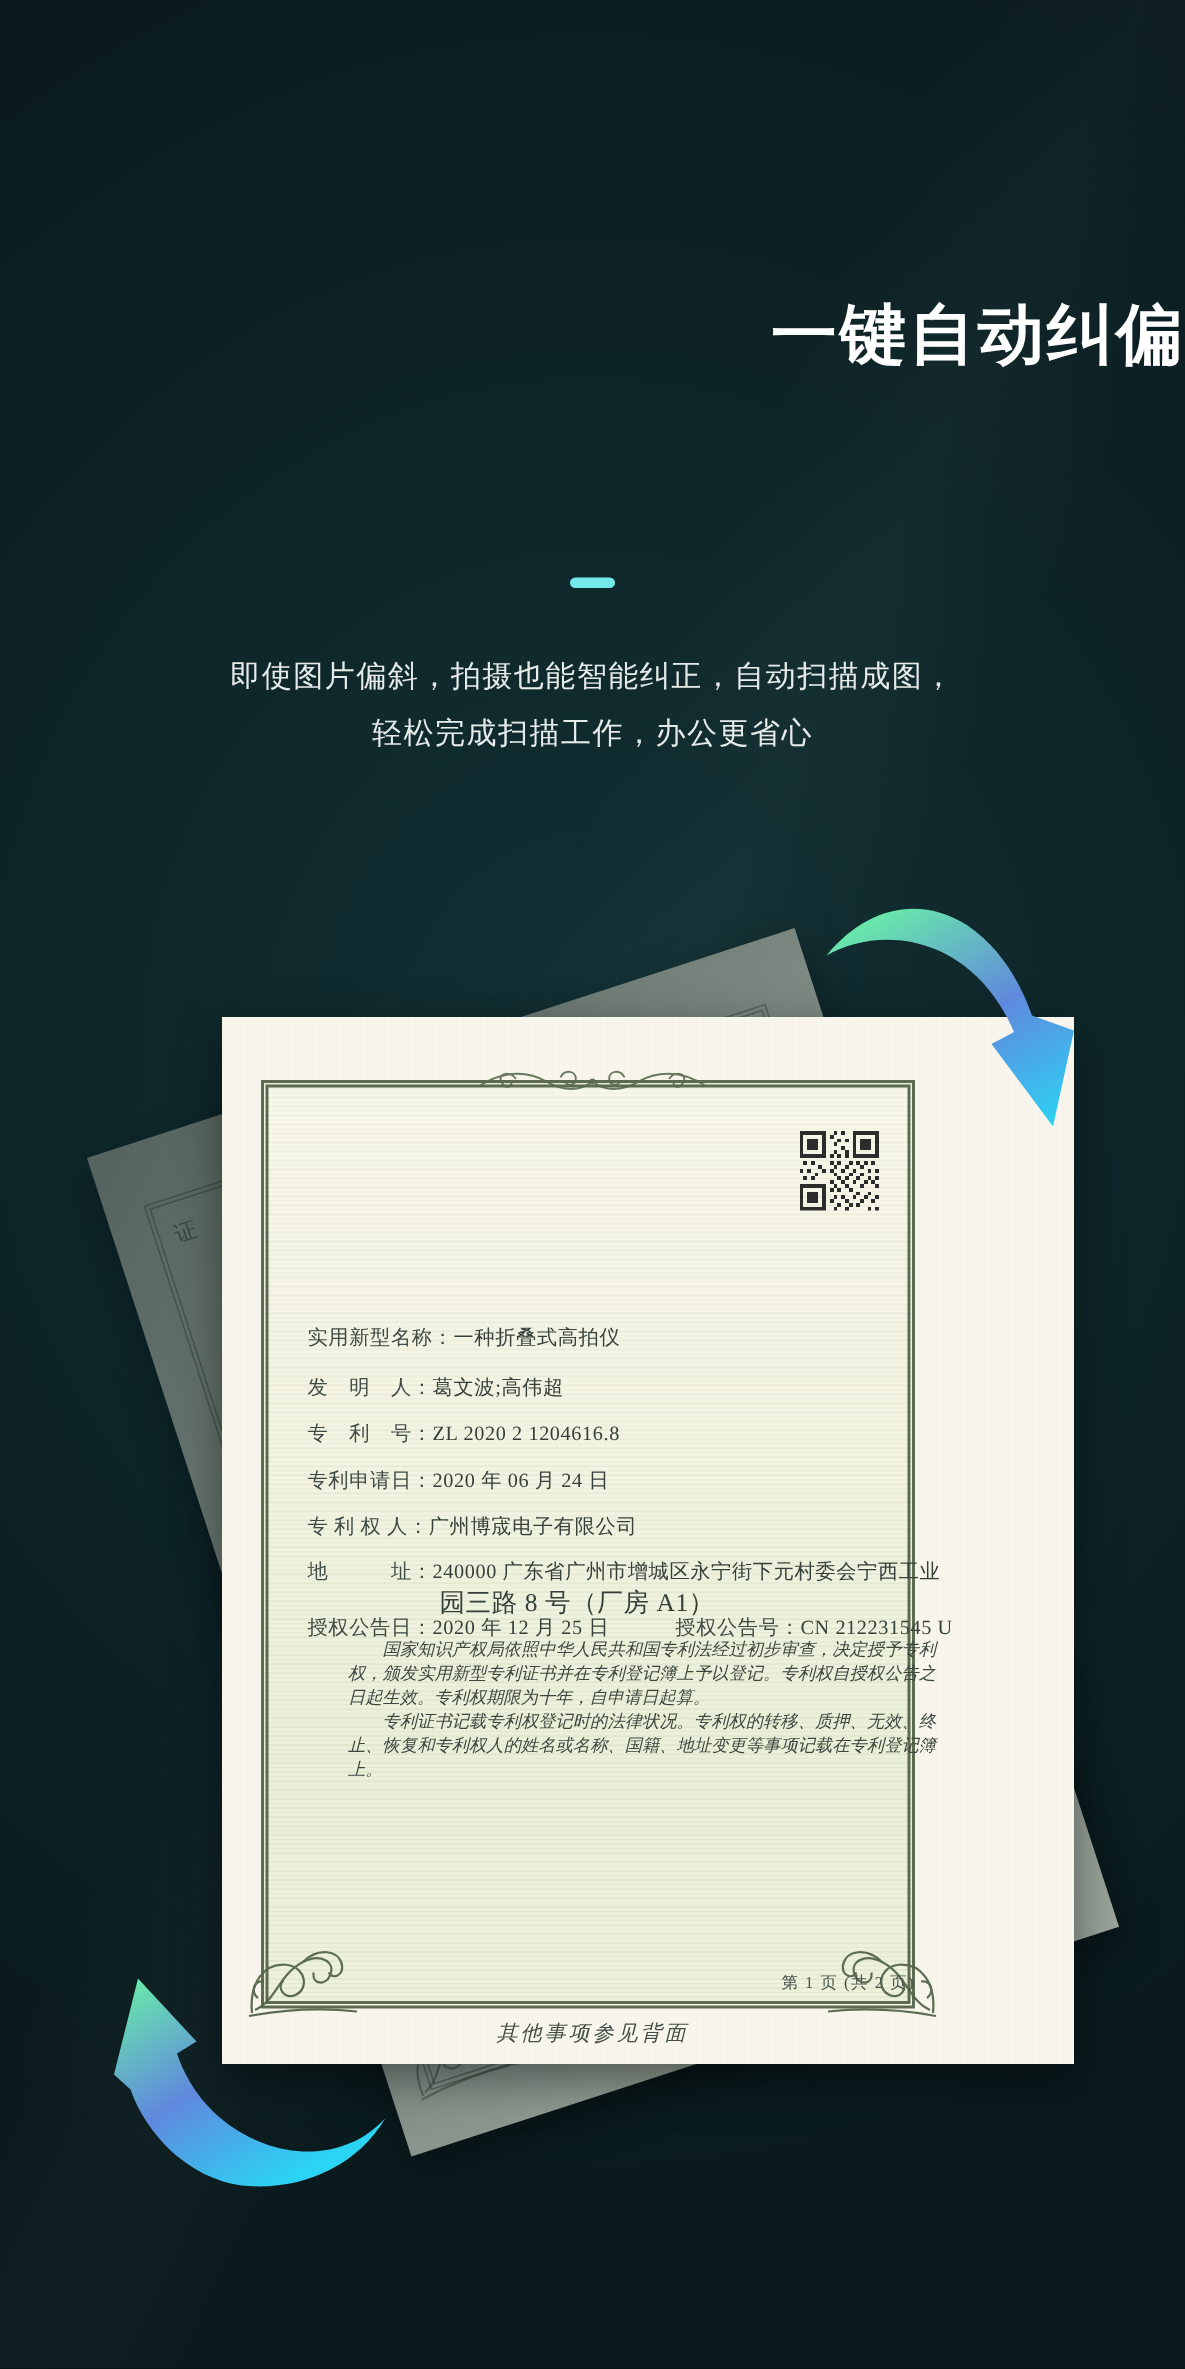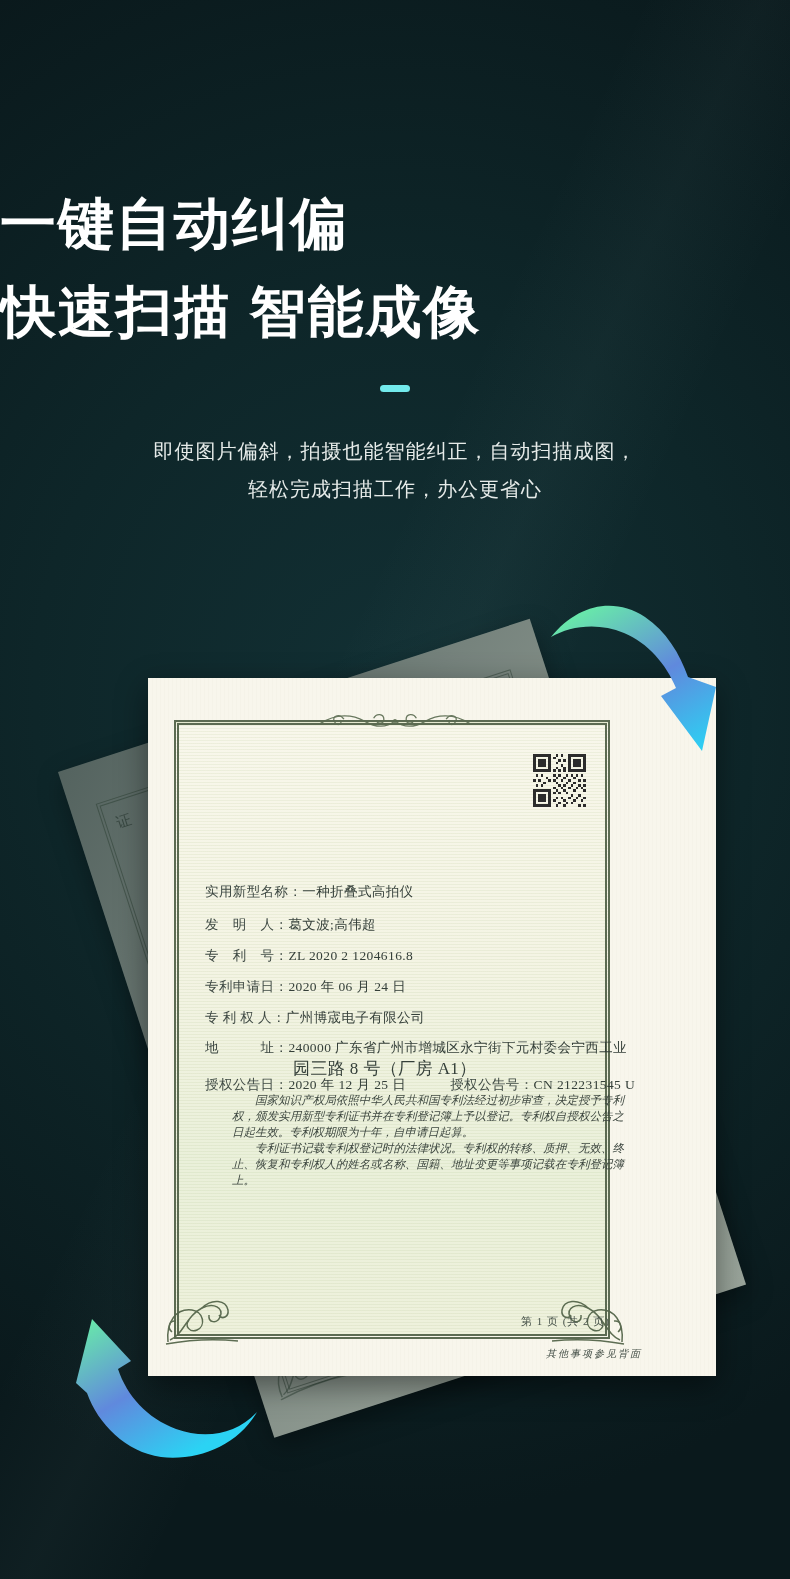--- a/index.html
+++ b/index.html
@@ -4,22 +4,22 @@
 <style>
   html,body{margin:0;padding:0;background:#071214;}
   .page{
     position:relative;width:790px;height:1579px;overflow:hidden;
     background:
       linear-gradient(115deg, rgba(170,210,210,0) 42%, rgba(170,210,210,0.035) 50%, rgba(170,210,210,0) 58%),
       radial-gradient(95% 52% at 50% 44%, #123034 0%, #0e2629 48%, #0a191c 100%);
     font-family:"Liberation Sans",sans-serif;
   }
   
-  .title{position:absolute;left:0;width:100%;text-align:left;color:#ffffff;
-    font-size:56px;font-weight:700;letter-spacing:2px;line-height:64px;}
+  .title{position:absolute;left:0;width:100%;text-align:right;color:#ffffff;
+    font-size:44px;font-weight:700;letter-spacing:2px;line-height:64px;}
   .t1{top:192px;} .t2{top:280px;}
   .divider{position:absolute;top:385px;left:380px;width:30px;height:7px;border-radius:4px;background:#72eaec;}
   .desc{position:absolute;top:432px;left:0;width:100%;text-align:center;color:#e6ebe9;
     font-size:20px;line-height:38px;font-weight:400;letter-spacing:1px;}
   
   .scene{position:absolute;inset:0;}
   
   .back-paper{position:absolute;left:58px;top:772px;width:496px;height:700px;
     transform:rotate(-18deg);transform-origin:0 0;
     background:linear-gradient(135deg,#54635f 0%,#75827c 35%,#909b92 68%,#9aa59b 100%);
@@ -45,38 +45,37 @@
   .cert-row{position:absolute;left:57px;font-size:13.5px;white-space:nowrap;letter-spacing:0.4px;}
   .cert-row .lbl{color:#3f4a44;}
   .cert-row .val{color:#343f39;}
   .addr2{position:absolute;left:145px;font-size:17px;color:#343f39;letter-spacing:0.4px;}
   .grant .sep{display:inline-block;width:44px;}
   .paras{position:absolute;left:52px;top:414px;width:392px;font-size:11.5px;line-height:16px;
     font-style:italic;color:#3c463f;text-align:justify;margin-left:32px;}
   .paras p{margin:0;text-indent:2em;}
   .page-footer{position:absolute;left:26px;top:636px;width:436px;text-align:right;
     font-size:11px;color:#47524a;letter-spacing:1px;}
-  .back-note{position:absolute;left:0;top:669px;width:494px;text-align:right;
-    font-size:10px;font-style:italic;color:#434e46;letter-spacing:2px;}
+  .back-note{position:absolute;left:0;top:669px;width:494px;text-align:center;
+    font-size:14px;font-style:italic;color:#434e46;letter-spacing:2px;}
   .orn{position:absolute;}
   .orn-top{left:167px;top:31px;}
   .orn-bl{left:14px;top:592px;}
   .orn-br{left:400px;top:592px;transform:scaleX(-1);}
   
   .arrow{position:absolute;z-index:3;}
   .arrow-top{left:540px;top:592px;}
   .arrow-bottom{left:65px;top:1310px;}
 </style>
 </head>
 <body>
 
 <div class="page">
 
   <div class="title t1">一键自动纠偏</div>
-  <div class="title t2">快速扫描 智能成像</div>
   <div class="divider"></div>
   <div class="desc">
     <span>即使图片偏斜，拍摄也能智能纠正，自动扫描成图，</span><br>
     <span>轻松完成扫描工作，办公更省心</span>
   </div>
 
   <div class="scene">
 
     <div class="back-paper">
       <div class="bp-frame"></div>

